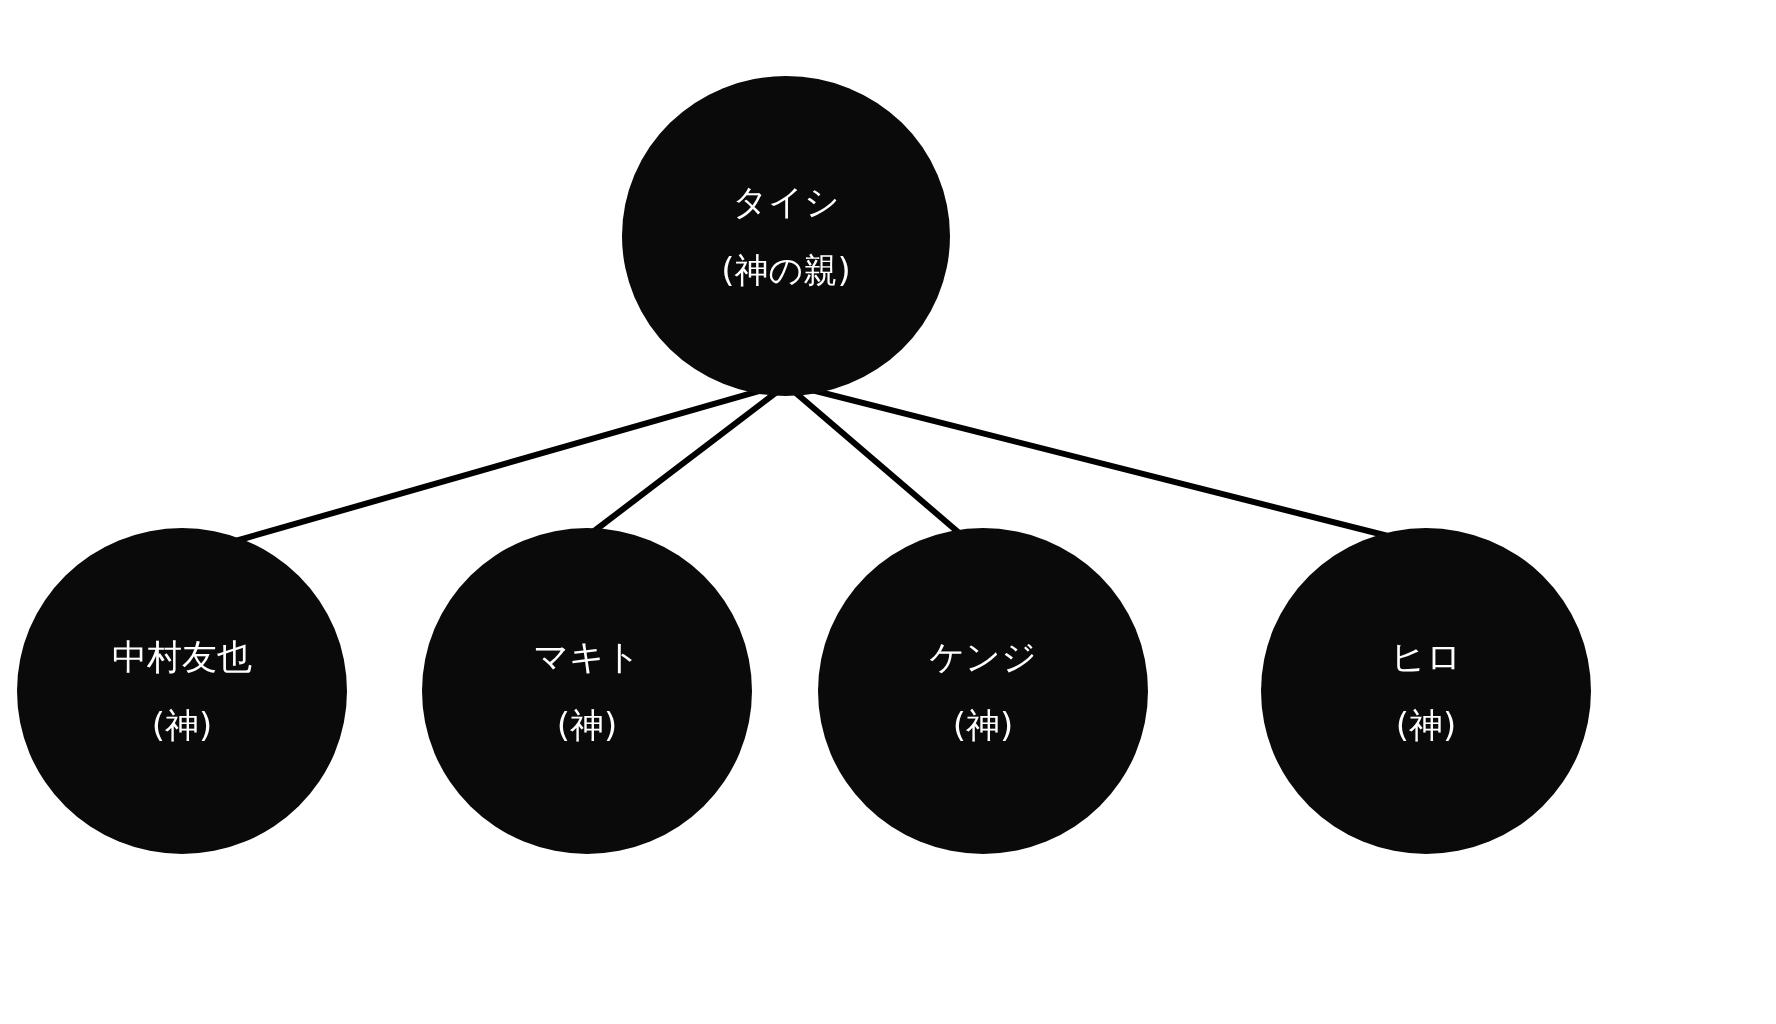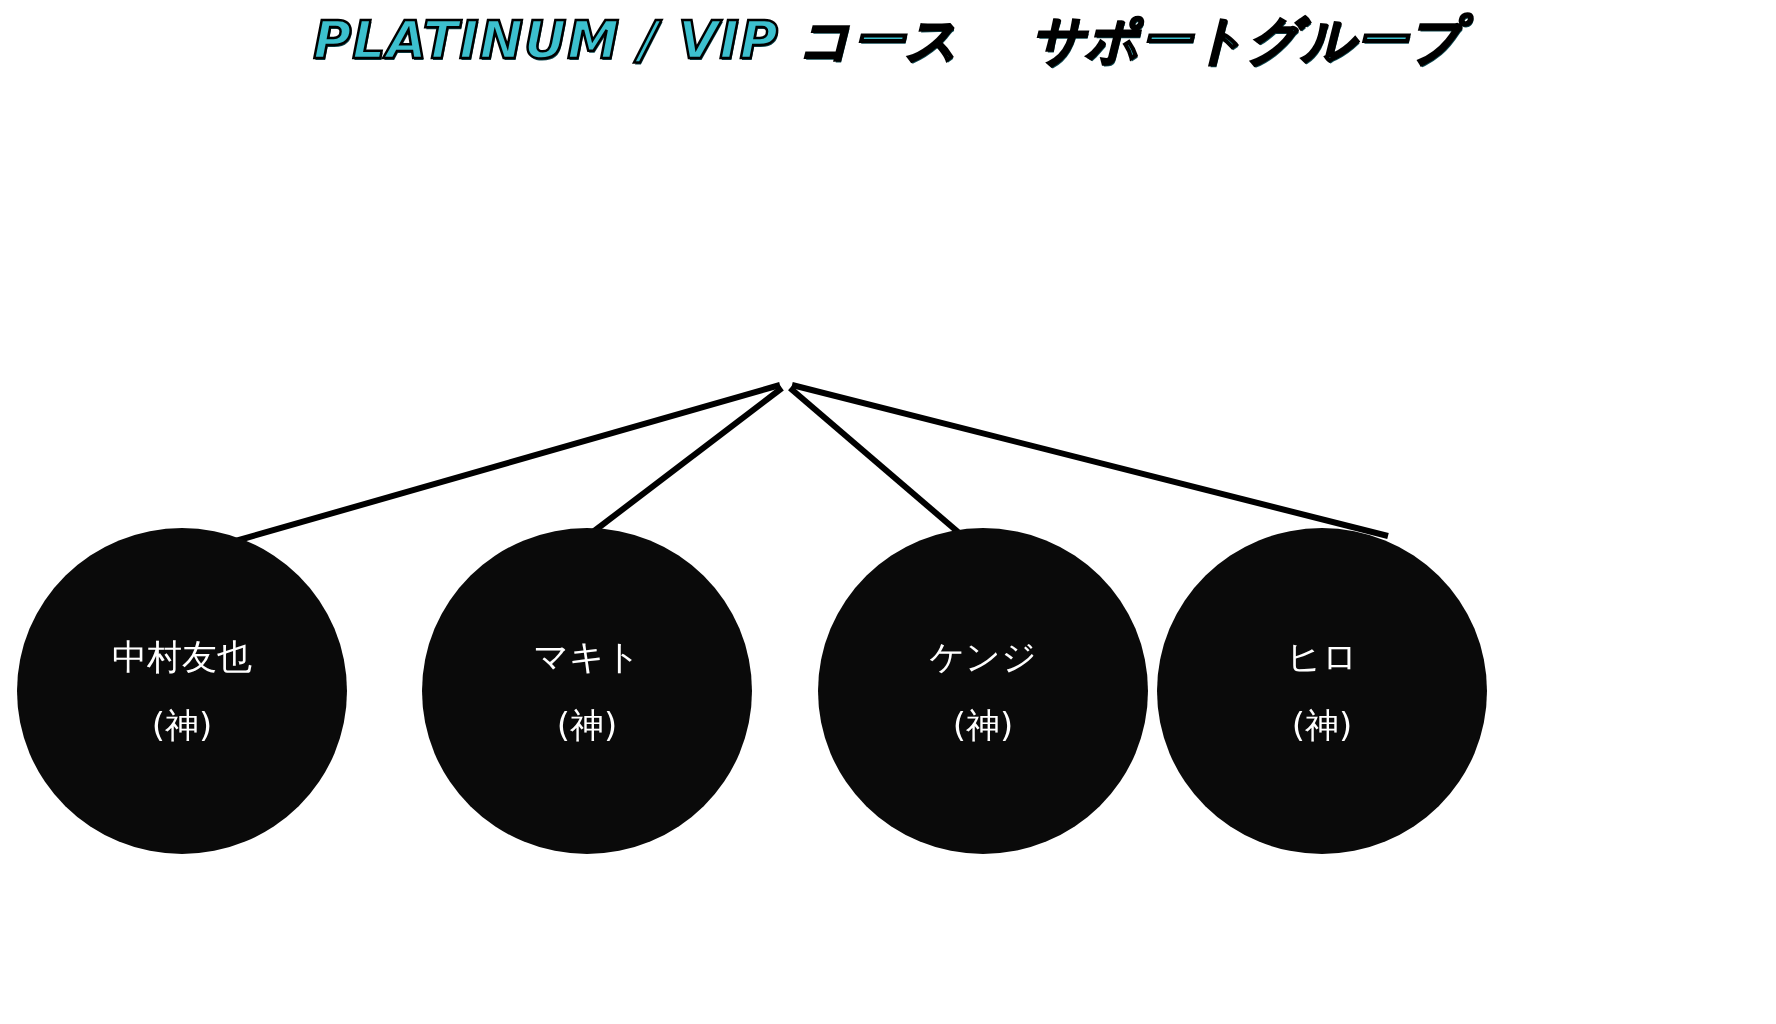--- a/index.html
+++ b/index.html
@@ -59,36 +59,39 @@
     height: 320px;
   }
   .node-child {
     width: 330px;
     height: 326px;
     top: 528px;
   }
   .node-child-0 { left: 17px; }
   .node-child-1 { left: 422px; }
   .node-child-2 { left: 818px; }
-  .node-child-3 { left: 1157px; }
+  .node-child-3 { left: 1261px; }
 </style>
 </head>
 <body>
 
 <div class="canvas">
 
   <svg class="connector-layer" width="1776" height="1024" viewBox="0 0 1776 1024" xmlns="http://www.w3.org/2000/svg">
     <line x1="780" y1="385" x2="232" y2="542" stroke="#000000" stroke-width="6"></line>
     <line x1="782" y1="388" x2="585" y2="538" stroke="#000000" stroke-width="6"></line>
     <line x1="790" y1="388" x2="965" y2="538" stroke="#000000" stroke-width="6"></line>
     <line x1="792" y1="385" x2="1388" y2="536" stroke="#000000" stroke-width="6"></line>
   </svg>
 
-  <div class="diagram-title">PLATINUM / VIP コース　 サポートグループ</div>
 
+  <div class="node node-root">
+    <div class="name">タイシ</div>
+    <div class="role">(神の親)</div>
+  </div>
 
   <div class="node node-child node-child-0">
     <div class="name">中村友也</div>
     <div class="role">(神)</div>
   </div>
 
   <div class="node node-child node-child-1">
     <div class="name">マキト</div>
     <div class="role">(神)</div>
   </div>

